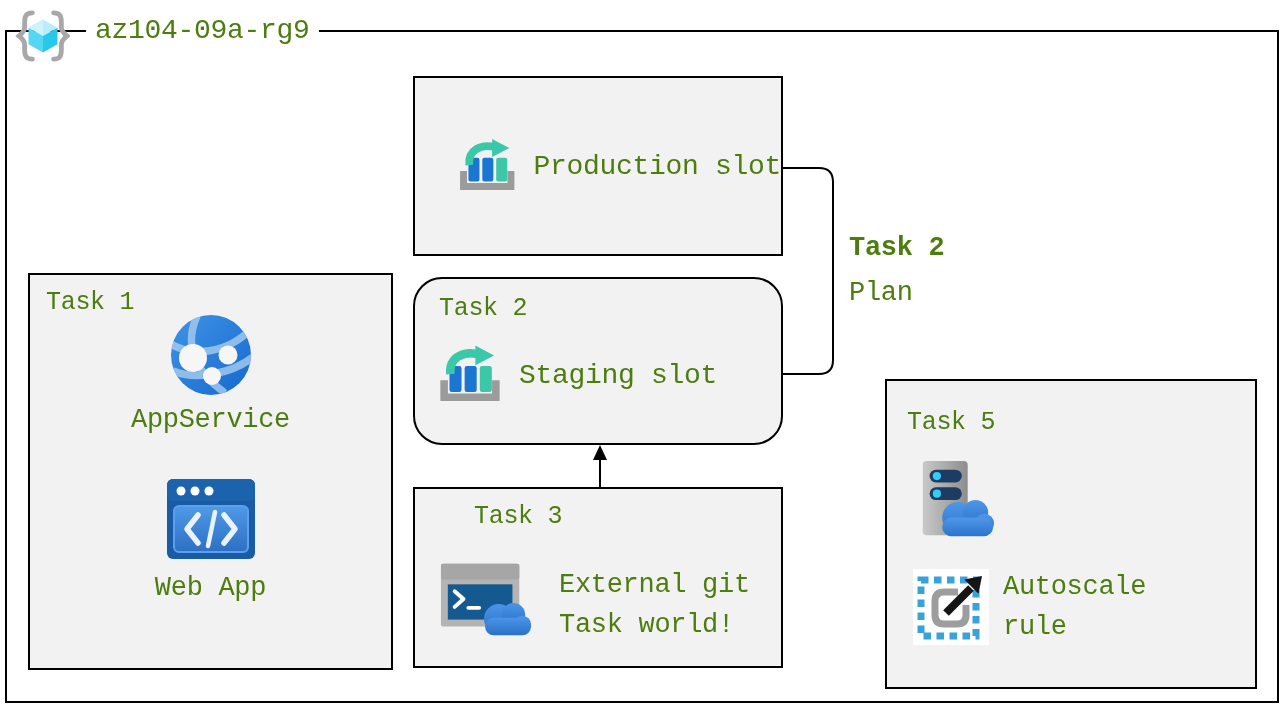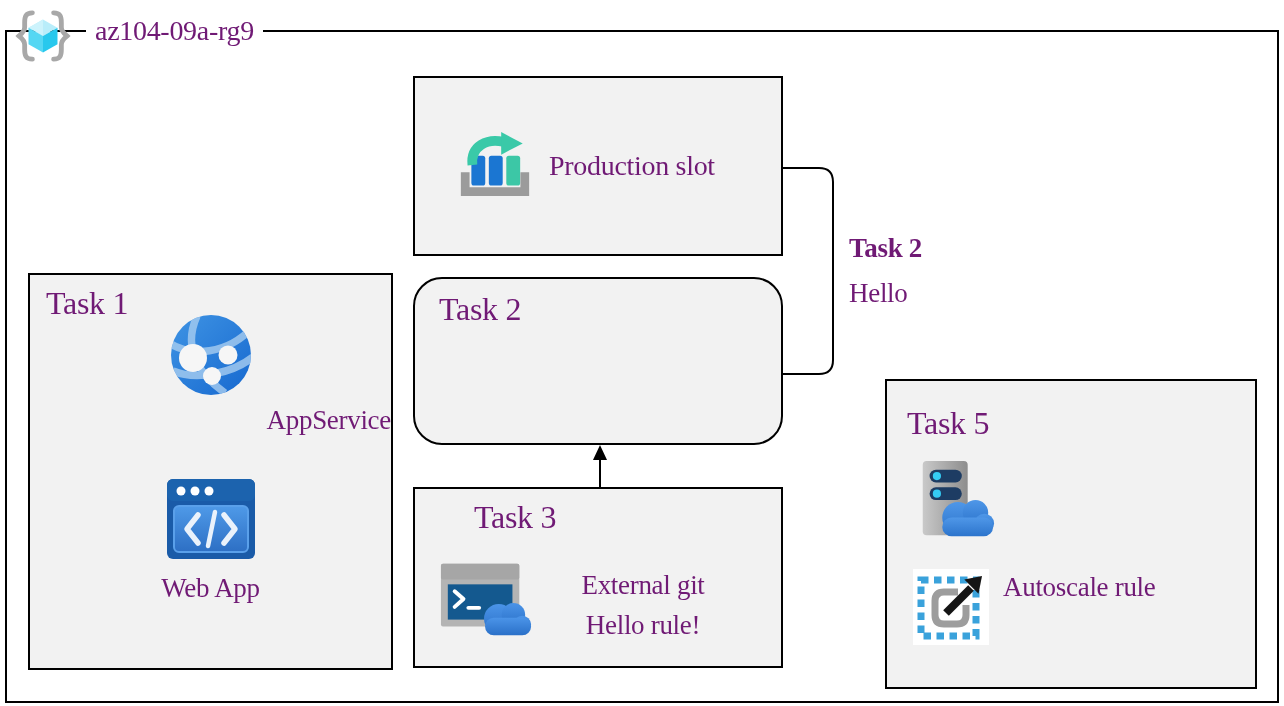--- a/index.html
+++ b/index.html
@@ -1,50 +1,50 @@
 <!DOCTYPE html>
 <html><head>
 <meta charset="utf-8">
 <style>
   html,body{margin:0;padding:0;background:#fff;}
   #stage{
     position:relative;width:1284px;height:706px;background:#ffffff;
-    font-family:Liberation Serif, serif;color:#701a75;overflow:hidden;
+    font-family:Liberation Mono, monospace;color:#4d7c0f;overflow:hidden;
     letter-spacing:-0.3px;
   }
   .outer-box{
     position:absolute;left:5px;top:30px;width:1274px;height:673px;
     border:2px solid #000;box-sizing:border-box;background:transparent;
   }
   .rg-icon{position:absolute;left:12px;top:8px;width:62px;height:56px;}
   .rg-label{
     position:absolute;left:86px;top:13px;font-size:28px;background:#ffffff;
     padding:0 9px;line-height:36px;white-space:nowrap;
   }
   .box{
     position:absolute;background:#f2f2f2;border:2px solid #000;
     box-sizing:border-box;
   }
   .box-production{left:413px;top:76px;width:370px;height:180px;}
   .box-task1{left:28px;top:273px;width:365px;height:397px;}
   .box-task2{left:413px;top:277px;width:370px;height:168px;border-radius:29px;}
   .box-task3{left:413px;top:487px;width:370px;height:181px;}
   .box-task5{left:885px;top:379px;width:372px;height:310px;}
-  .task-heading{position:absolute;font-size:32px;line-height:32px;white-space:nowrap;}
+  .task-heading{position:absolute;font-size:25px;line-height:32px;white-space:nowrap;}
   .row-center{
     display:flex;align-items:center;height:100%;padding-left:42px;gap:16px;
   }
   .slot-label{font-size:28px;white-space:nowrap;}
   .t2-row{position:absolute;left:22px;top:66px;display:flex;align-items:center;gap:16px;}
   .t1-icon1{position:absolute;left:50%;transform:translateX(-50%);top:36px;width:88px;height:88px;}
-  .t1-label1{position:absolute;left:0;top:130px;width:100%;text-align:right;font-size:27px;}
+  .t1-label1{position:absolute;left:0;top:130px;width:100%;text-align:center;font-size:27px;}
   .t1-icon2{position:absolute;left:50%;transform:translateX(-50%);top:202px;width:90px;height:84px;}
   .t1-label2{position:absolute;left:0;top:298px;width:100%;text-align:center;font-size:27px;}
   .t3-icon{position:absolute;left:24px;top:66px;width:94px;height:92px;}
-  .t3-text{position:absolute;left:112px;top:76px;width:232px;text-align:center;font-size:27px;line-height:40px;}
+  .t3-text{position:absolute;left:144px;top:76px;width:232px;font-size:27px;line-height:40px;}
   .t5-icon1{position:absolute;left:24px;top:76px;width:86px;height:86px;}
   .t5-label1{position:absolute;left:116px;top:74px;width:210px;font-size:27px;line-height:40px;}
   .t5-icon2{position:absolute;left:26px;top:188px;width:76px;height:76px;}
   .t5-label2{position:absolute;left:116px;top:186px;width:210px;font-size:27px;line-height:40px;}
   .swap-bracket{position:absolute;left:783px;top:160px;width:58px;height:222px;}
   .task4-label{position:absolute;left:849px;top:226px;font-size:27px;line-height:45px;}
   .task4-title{font-weight:600;}
   .task4-sub{font-weight:500;}
   .t3-arrow{position:absolute;left:588px;top:444px;width:24px;height:44px;}
 </style>
@@ -117,20 +117,31 @@
       <rect x="8" y="28" width="74" height="46" rx="5" fill="url(#gwin)" stroke="#5aa0ea" stroke-width="2"></rect>
       <polyline points="32,37 21,51 32,65" stroke="#eaf2fb" stroke-width="5.5" fill="none" stroke-linecap="round" stroke-linejoin="round"></polyline>
       <polyline points="58,37 69,51 58,65" stroke="#eaf2fb" stroke-width="5.5" fill="none" stroke-linecap="round" stroke-linejoin="round"></polyline>
       <line x1="49" y1="34" x2="42" y2="68" stroke="#eaf2fb" stroke-width="4.5" stroke-linecap="round"></line>
     </svg>
     <div class="t1-label2">Web App</div>
   </div>
 
   <div class="box box-task2">
     <div class="task-heading" style="left:24px;top:14px;">Task 2</div>
+    <div class="t2-row">
+      <svg width="66" height="60" viewBox="0 0 74 66">
+        <rect x="14" y="23" width="13.5" height="29" rx="2.5" fill="#1b76d2"></rect>
+        <rect x="31" y="23" width="13.5" height="29" rx="2.5" fill="#1b76d2"></rect>
+        <rect x="48" y="23" width="13.5" height="29" rx="2.5" fill="#3cc7a6"></rect>
+        <path d="M8 39 V58 H66 V39" stroke="#9b9b9b" stroke-width="8.5" fill="none"></path>
+        <path d="M15 32 C13 13 30 6 45 9.5" stroke="#3ac9a8" stroke-width="9.5" fill="none"></path>
+        <polygon points="43,0 64,11 43,22" fill="#3ac9a8"></polygon>
+      </svg>
+      <span class="slot-label">Staging slot</span>
+    </div>
   </div>
 
   <div class="box box-task3">
     <div class="task-heading" style="left:24px;top:12px;margin-left:35px;">Task 3</div>
     <svg class="t3-icon" viewBox="0 0 96 90">
       <defs>
         <linearGradient id="gcloud" x1="0" y1="0" x2="0" y2="1">
           <stop offset="0" stop-color="#4b94e8"></stop>
             <stop offset="1" stop-color="#2a70c8"></stop>
         </linearGradient>
@@ -142,21 +153,21 @@
       <line x1="30" y1="52" x2="41" y2="52" stroke="#ffffff" stroke-width="4" stroke-linecap="round"></line>
       <g fill="url(#gcloud)">
         <circle cx="61" cy="63" r="15"></circle>
         <circle cx="76" cy="59" r="12"></circle>
         <circle cx="85" cy="69" r="9"></circle>
         <rect x="47" y="62" width="47" height="18" rx="9"></rect>
       </g>
     </svg>
     <div class="t3-text">
       <div>External git</div>
-      <div>Hello rule!</div>
+      <div>Task world!</div>
     </div>
   </div>
 
   <div class="box box-task5">
     <div class="task-heading" style="left:20px;top:26px;">Task 5</div>
     <svg class="t5-icon1" viewBox="0 0 88 88">
       <defs>
         <linearGradient id="ggray" x1="0" y1="0" x2="1" y2="0">
           <stop offset="0" stop-color="#c9c9c9"></stop>
             <stop offset="1" stop-color="#8d8d8d"></stop>
@@ -186,21 +197,21 @@
       <polygon points="69,7 65.5,24.7 51.3,10.5" fill="#151515"></polygon>
     </svg>
     <div class="t5-label2">Autoscale rule</div>
   </div>
 
   <svg class="swap-bracket" viewBox="0 0 58 222">
     <path d="M0 8 H36 Q50 8 50 22 V200 Q50 214 36 214 H0" stroke="#000" stroke-width="2" fill="none"></path>
   </svg>
   <div class="task4-label">
     <div class="task4-title">Task 2</div>
-    <div class="task4-sub">Hello</div>
+    <div class="task4-sub">Plan</div>
   </div>
 
   <svg class="t3-arrow" viewBox="0 0 24 44">
     <line x1="12" y1="44" x2="12" y2="13" stroke="#000" stroke-width="2"></line>
     <polygon points="12,1 5,16 19,16" fill="#000"></polygon>
   </svg>
 
 </div>
 
 </body></html>

